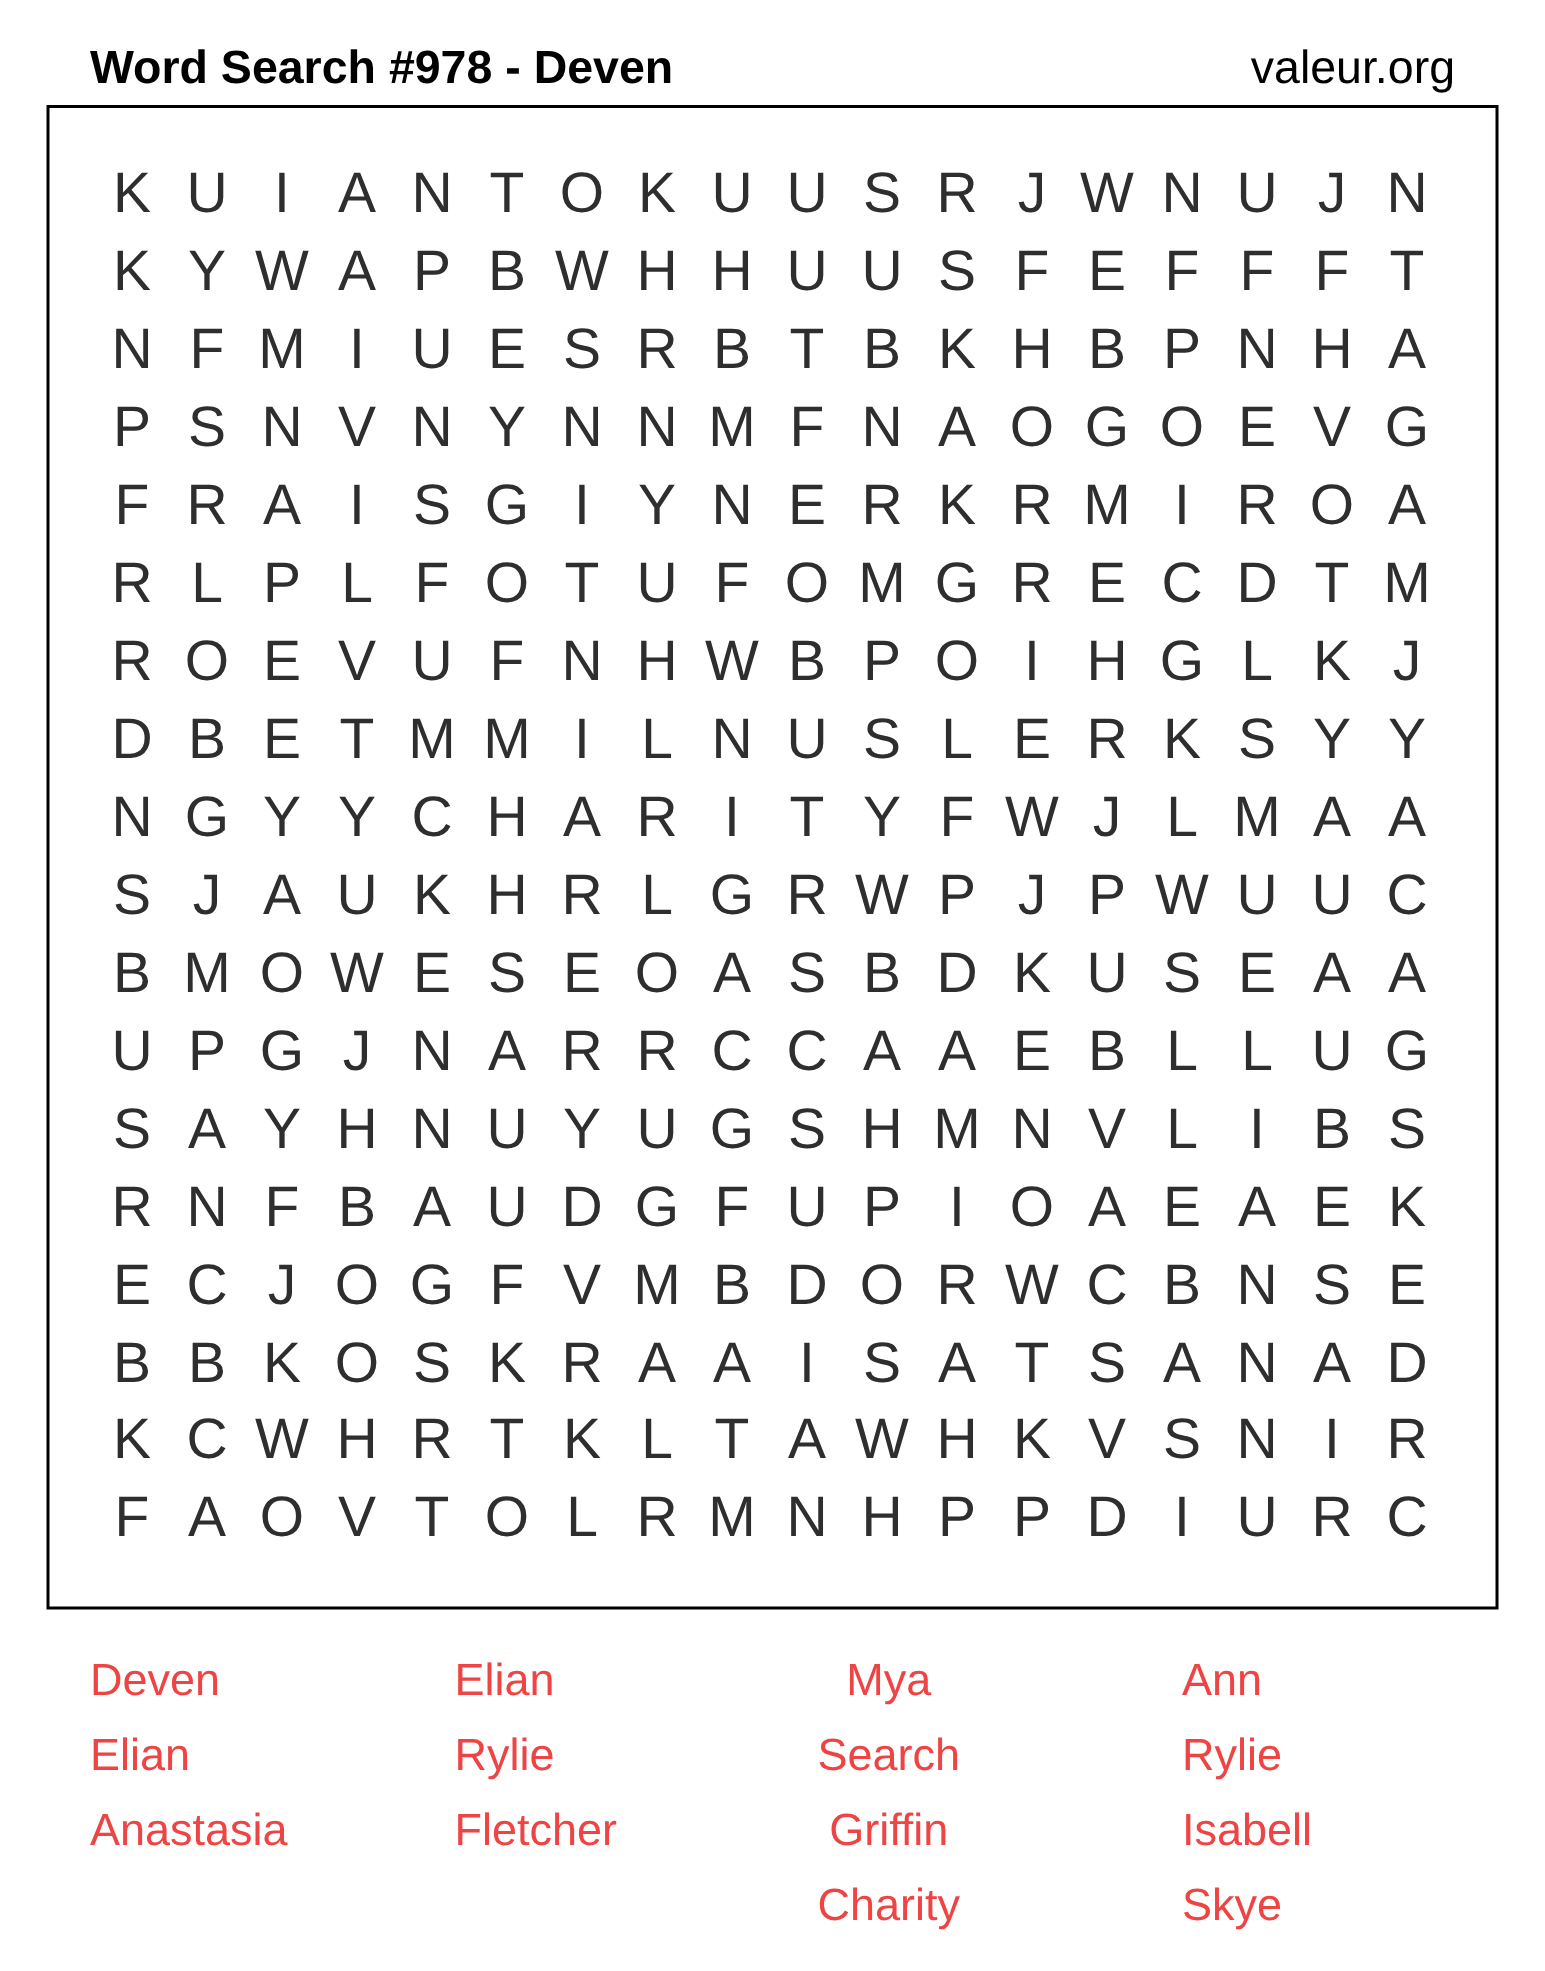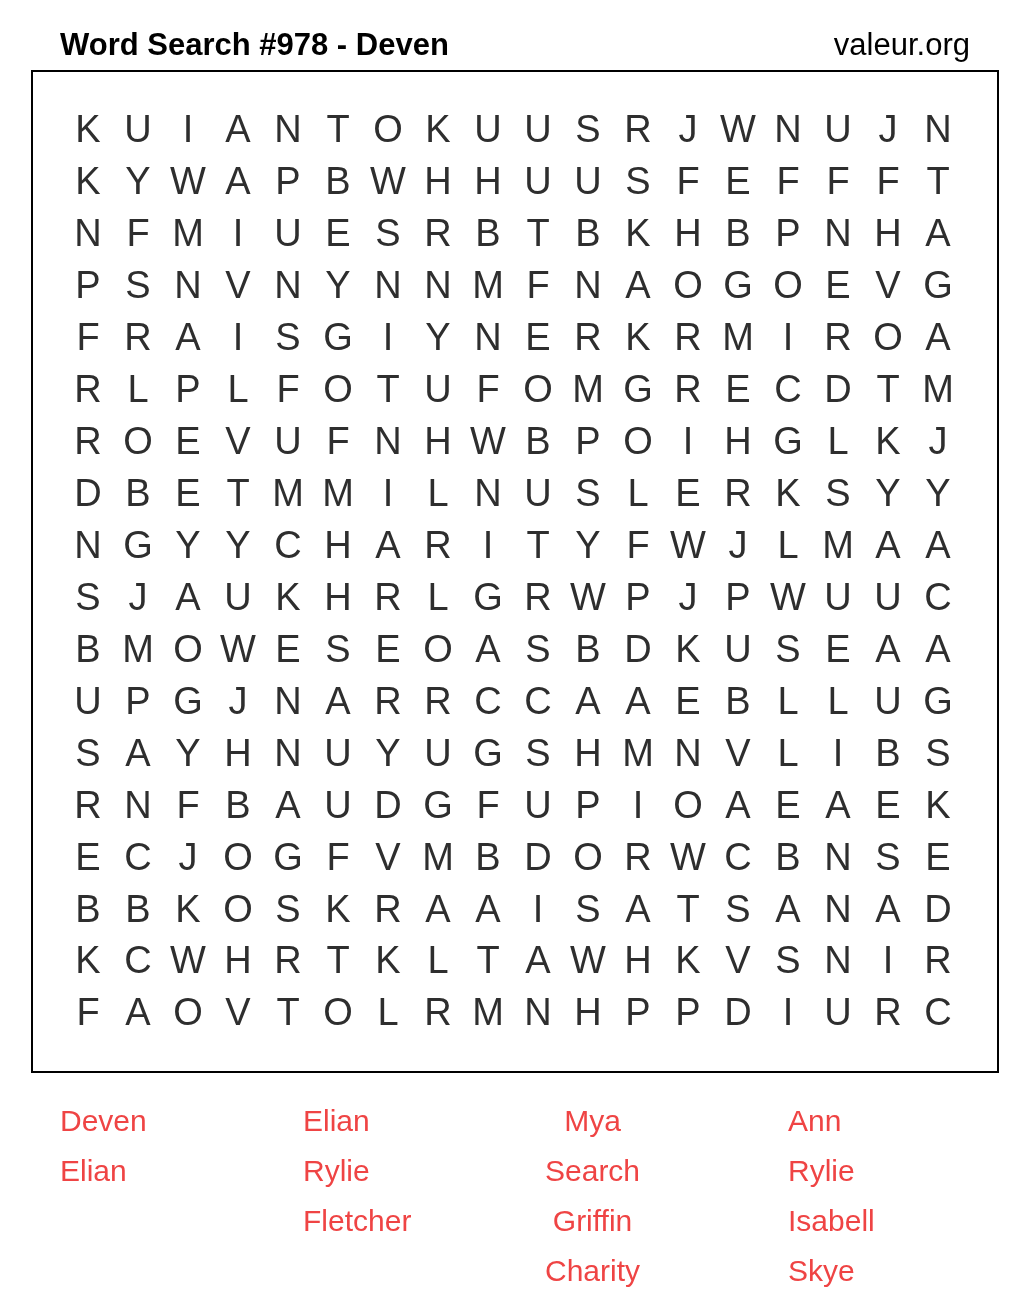--- a/index.html
+++ b/index.html
@@ -421,20 +421,21 @@
         <span class="cell">U</span>
         <span class="cell">R</span>
         <span class="cell">C</span>
       </div>
   </div>
 
   <div class="word-list">
     <div class="word-column c0">
         <div class="word">Deven</div>
         <div class="word">Elian</div>
+        <div class="word">Anastasia</div>
       </div>
     <div class="word-column c1">
         <div class="word">Elian</div>
         <div class="word">Rylie</div>
         <div class="word">Fletcher</div>
       </div>
     <div class="word-column c2">
         <div class="word">Mya</div>
         <div class="word">Search</div>
         <div class="word">Griffin</div>

